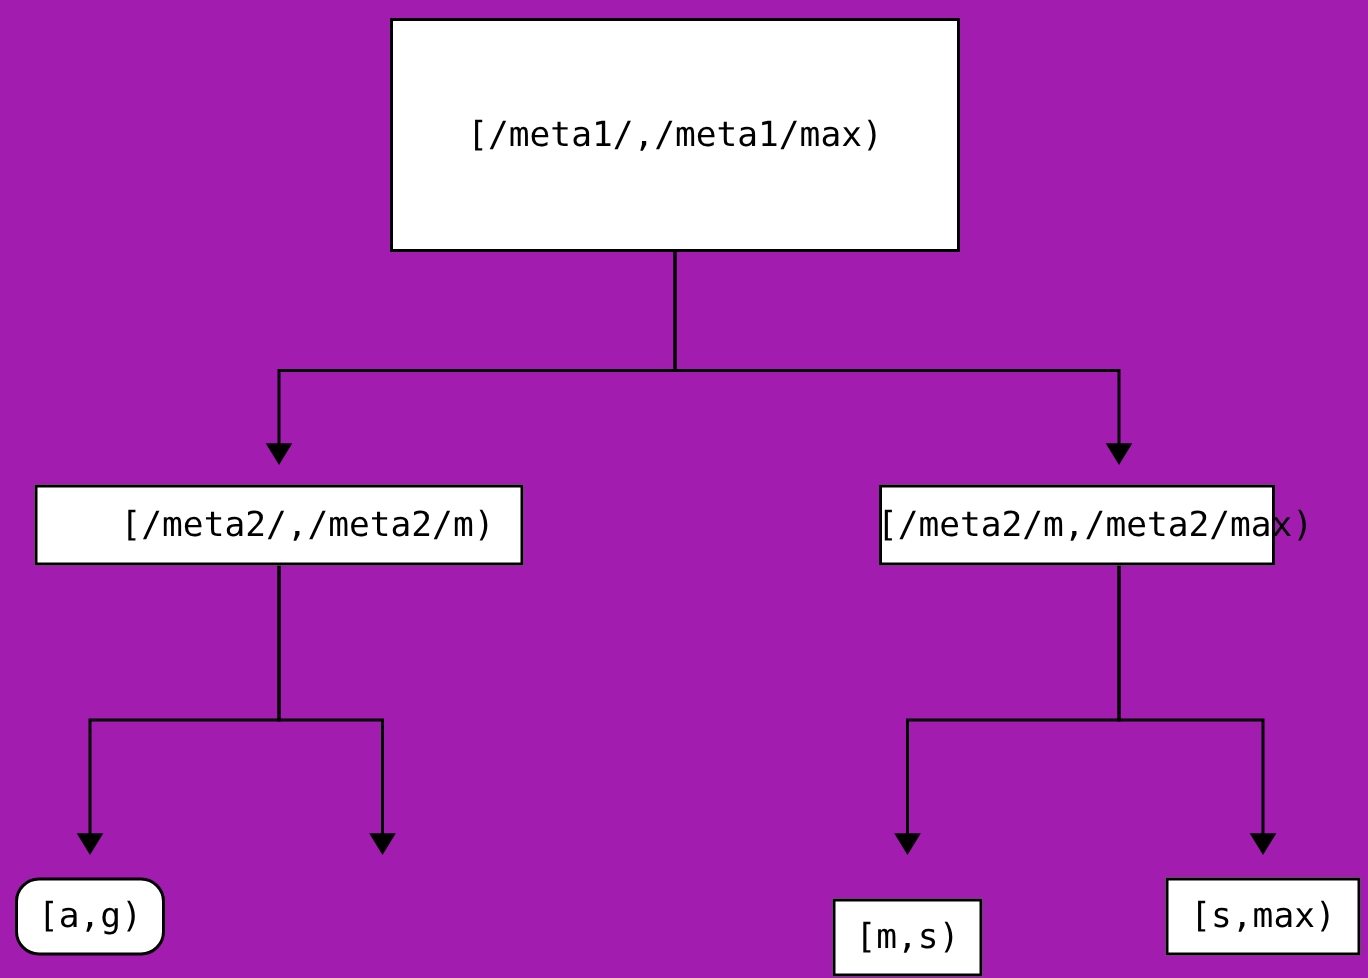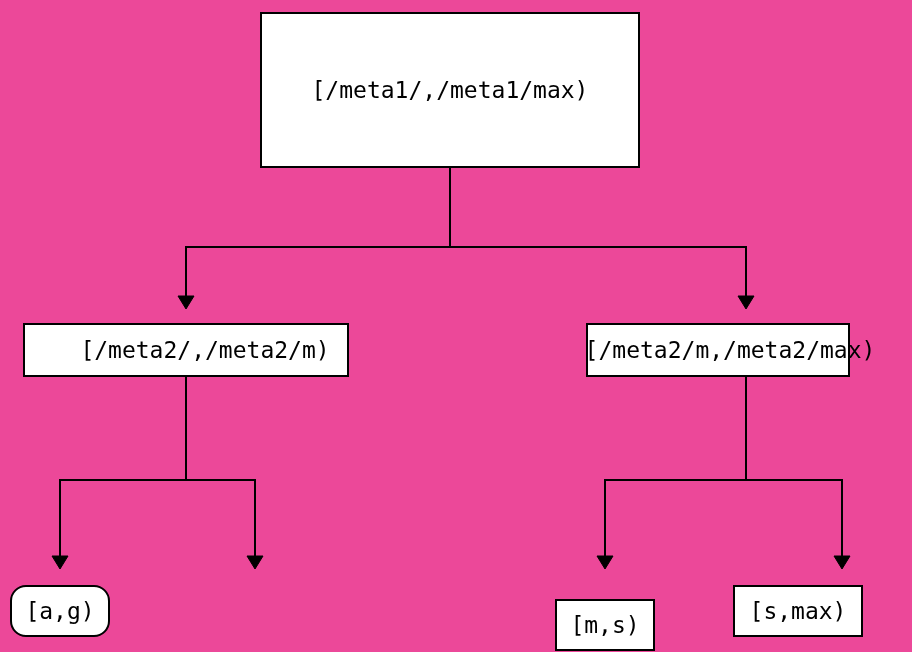--- a/index.html
+++ b/index.html
@@ -4,21 +4,21 @@
 <style>
   html, body {
     margin: 0;
     padding: 0;
     background: #ffffff;
   }
   .canvas {
     position: relative;
     width: 912px;
     height: 652px;
-    background: #ec4899;
+    background: #a21caf;
     font-family: "DejaVu Sans Mono", "Liberation Mono", monospace;
     overflow: hidden;
   }
   .edges {
     position: absolute;
     left: 0;
     top: 0;
     width: 912px;
     height: 652px;
   }
@@ -43,21 +43,21 @@
     font-size: 23px;
     line-height: 1;
     white-space: pre;
   }
   .node-root  { left: 260px; top: 12px;  width: 380px; height: 156px; }
   .node-left  { left: 23px;  top: 323px; width: 326px; height: 54px; padding-left: 38px; }
   .node-right { left: 586px; top: 323px; width: 264px; height: 54px; padding-left: 24px; }
   .node-leaf1 { left: 10px;  top: 585px; width: 100px; height: 52px; border-radius: 16px; }
   .node-leaf2 { left: 205px; top: 585px; width: 100px; height: 52px; }
   .node-leaf3 { left: 555px; top: 599px; width: 100px; height: 52px; }
-  .node-leaf4 { left: 733px; top: 585px; width: 130px; height: 52px; }
+  .node-leaf4 { left: 777px; top: 585px; width: 130px; height: 52px; }
 </style>
 </head>
 <body>
 
 <div class="canvas">
 
   <svg class="edges" width="912" height="652" viewBox="0 0 912 652" aria-hidden="true">
 
     <g>
       <path d="M 450 168 L 450 247 L 186 247 L 186 297"></path>

